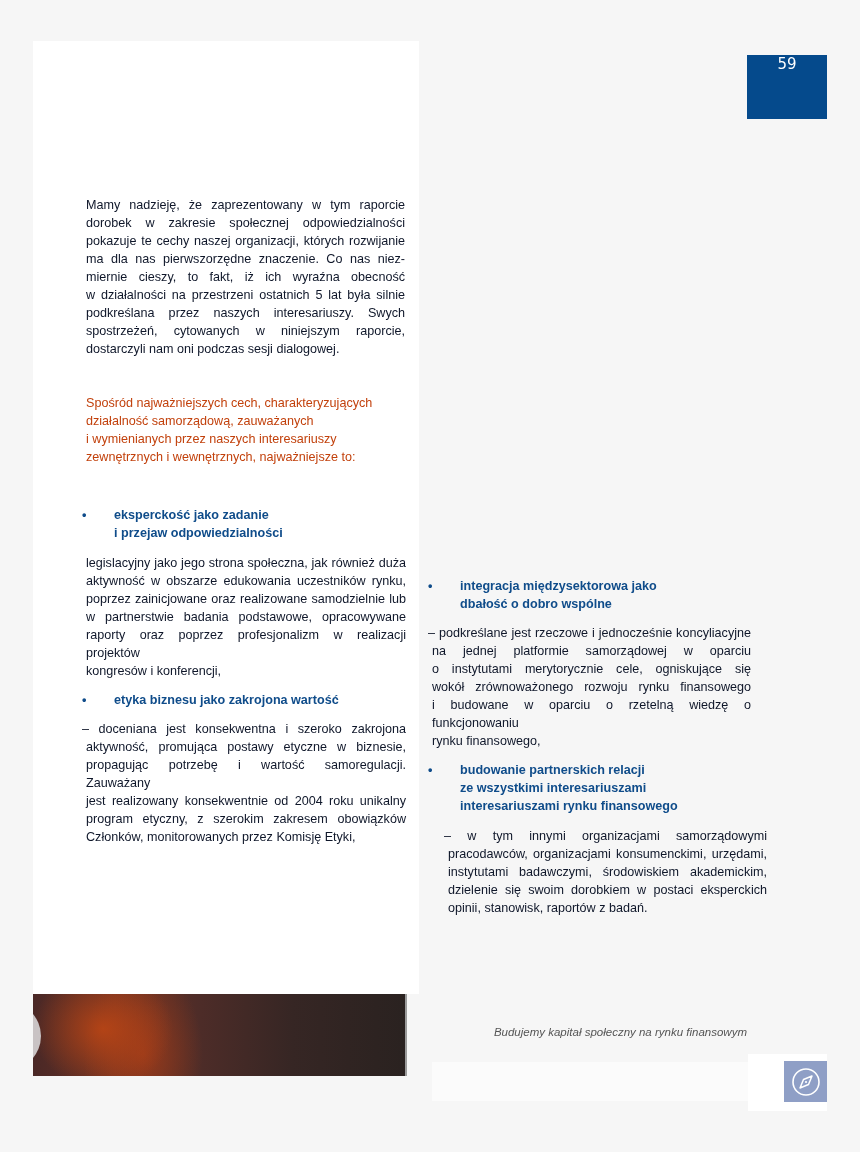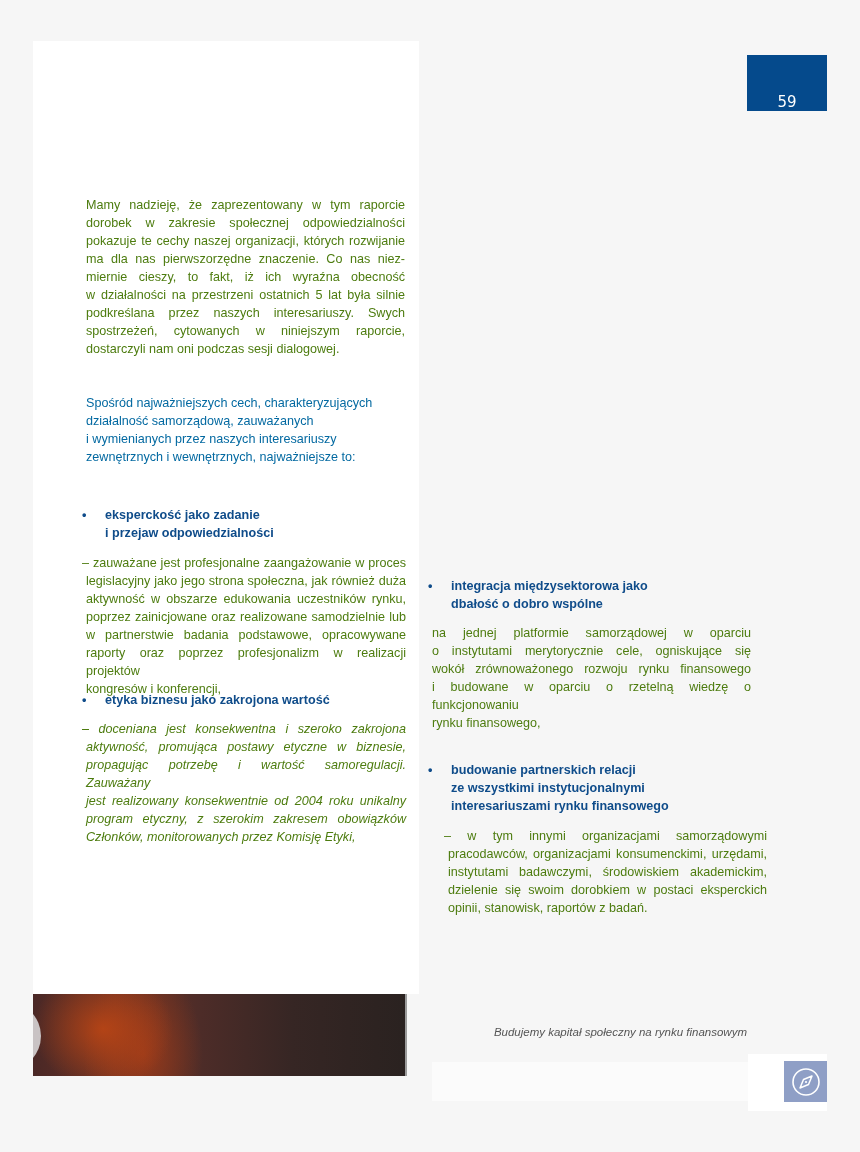--- a/index.html
+++ b/index.html
@@ -21,79 +21,79 @@
       top: 41px;
       width: 386px;
       height: 953px;
       background: #ffffff;
     }
     .page-number-box {
       position: absolute;
       left: 747px;
       top: 55px;
       width: 80px;
-      height: 56px;
+      height: 64px;
       background: #054a8c;
       color: #ffffff;
       font-size: 15px;
       display: flex;
-      align-items: flex-end;
+      align-items: flex-start;
       justify-content: center;
       font-family: "DejaVu Sans", sans-serif;
       font-weight: normal;
     }
     .text {
       position: absolute;
       font-size: 12.6px;
       line-height: 18px;
-      color: #4d7c0f;
+      color: #0f172a;
       text-align: justify;
     }
     .intro {
       left: 86px;
       top: 196px;
       width: 319px;
     }
     .lead {
       position: absolute;
       left: 86px;
       top: 394px;
       width: 320px;
       font-size: 12.6px;
       line-height: 18px;
-      color: #0369a1;
+      color: #c2410c;
       font-weight: normal;
     }
     .lead span { display: block; }
     .bullet-head {
       position: absolute;
       font-size: 12.6px;
       line-height: 18px;
       color: #0f4c8a;
       font-weight: bold;
     }
     .bullet-head .dot {
       position: absolute;
       left: 0;
       top: 0;
       font-weight: bold;
     }
     .bullet-head .lines {
       position: absolute;
-      left: 23px;
+      left: 32px;
       top: 0;
       white-space: nowrap;
     }
     .bullet-head .lines span { display: block; }
     .b1 { left: 82px; top: 506px; width: 320px; height: 40px; }
     .b2 { left: 82px; top: 691px; width: 320px; height: 20px; }
     .b3 { left: 428px; top: 577px; width: 320px; height: 40px; }
     .b4 { left: 428px; top: 761px; width: 320px; height: 56px; }
     .desc1 { left: 82px; top: 554px; width: 324px; }
-    .desc2 { left: 82px; top: 720px; width: 324px; font-style: italic; }
+    .desc2 { left: 82px; top: 720px; width: 324px; }
     .desc3 { left: 428px; top: 624px; width: 323px; }
     .desc4 { left: 444px; top: 827px; width: 323px; }
     .desc-line { display: block; text-align: justify; text-align-last: justify; }
     .desc-line.last { text-align-last: left; }
     .desc-line.indent { padding-left: 4px; }
     .photo {
       position: absolute;
       left: 33px;
       top: 994px;
       width: 372px;
@@ -183,21 +183,20 @@
 </div>
 
 <div class="bullet-head b1">
   <span class="dot">•</span>
   <div class="lines">
     <span>eksperckość jako zadanie</span>
     <span>i przejaw odpowiedzialności</span>
   </div>
 </div>
 <div class="text desc1">
-  <span class="desc-line">– zauważane jest profesjonalne zaangażowanie w proces</span>
   <span class="desc-line indent">legislacyjny jako jego strona społeczna,  jak również duża</span>
   <span class="desc-line indent">aktywność w obszarze edukowania uczestników rynku,</span>
   <span class="desc-line indent">poprzez zainicjowane oraz realizowane samodzielnie lub</span>
   <span class="desc-line indent">w partnerstwie badania podstawowe, opracowywane</span>
   <span class="desc-line indent">raporty oraz poprzez profesjonalizm w realizacji projektów</span>
   <span class="desc-line indent last">kongresów i konferencji,</span>
 </div>
 
 <div class="bullet-head b2">
   <span class="dot">•</span>
@@ -215,32 +214,33 @@
 </div>
 
 <div class="bullet-head b3">
   <span class="dot">•</span>
   <div class="lines">
     <span>integracja międzysektorowa jako</span>
     <span>dbałość o dobro wspólne</span>
   </div>
 </div>
 <div class="text desc3">
+  <span class="desc-line">– podkreślane jest rzeczowe i jednocześnie koncyliacyjne</span>
   <span class="desc-line indent">na jednej platformie samorządowej w oparciu</span>
   <span class="desc-line indent">o instytutami merytorycznie cele, ogniskujące się</span>
   <span class="desc-line indent">wokół zrównoważonego rozwoju rynku finansowego</span>
   <span class="desc-line indent">i budowane w oparciu o rzetelną wiedzę o funkcjonowaniu</span>
   <span class="desc-line indent last">rynku finansowego,</span>
 </div>
 
 <div class="bullet-head b4">
   <span class="dot">•</span>
   <div class="lines">
     <span>budowanie partnerskich relacji</span>
-    <span>ze wszystkimi instytucjonalnymi</span>
+    <span>ze wszystkimi interesariuszami</span>
     <span>interesariuszami rynku finansowego</span>
   </div>
 </div>
 <div class="text desc4">
   <span class="desc-line">– w tym innymi organizacjami samorządowymi</span>
   <span class="desc-line indent">pracodawców, organizacjami konsumenckimi, urzędami,</span>
   <span class="desc-line indent">instytutami badawczymi, środowiskiem akademickim,</span>
   <span class="desc-line indent">dzielenie się swoim dorobkiem w postaci eksperckich</span>
   <span class="desc-line indent last">opinii, stanowisk, raportów z badań.</span>
 </div>

